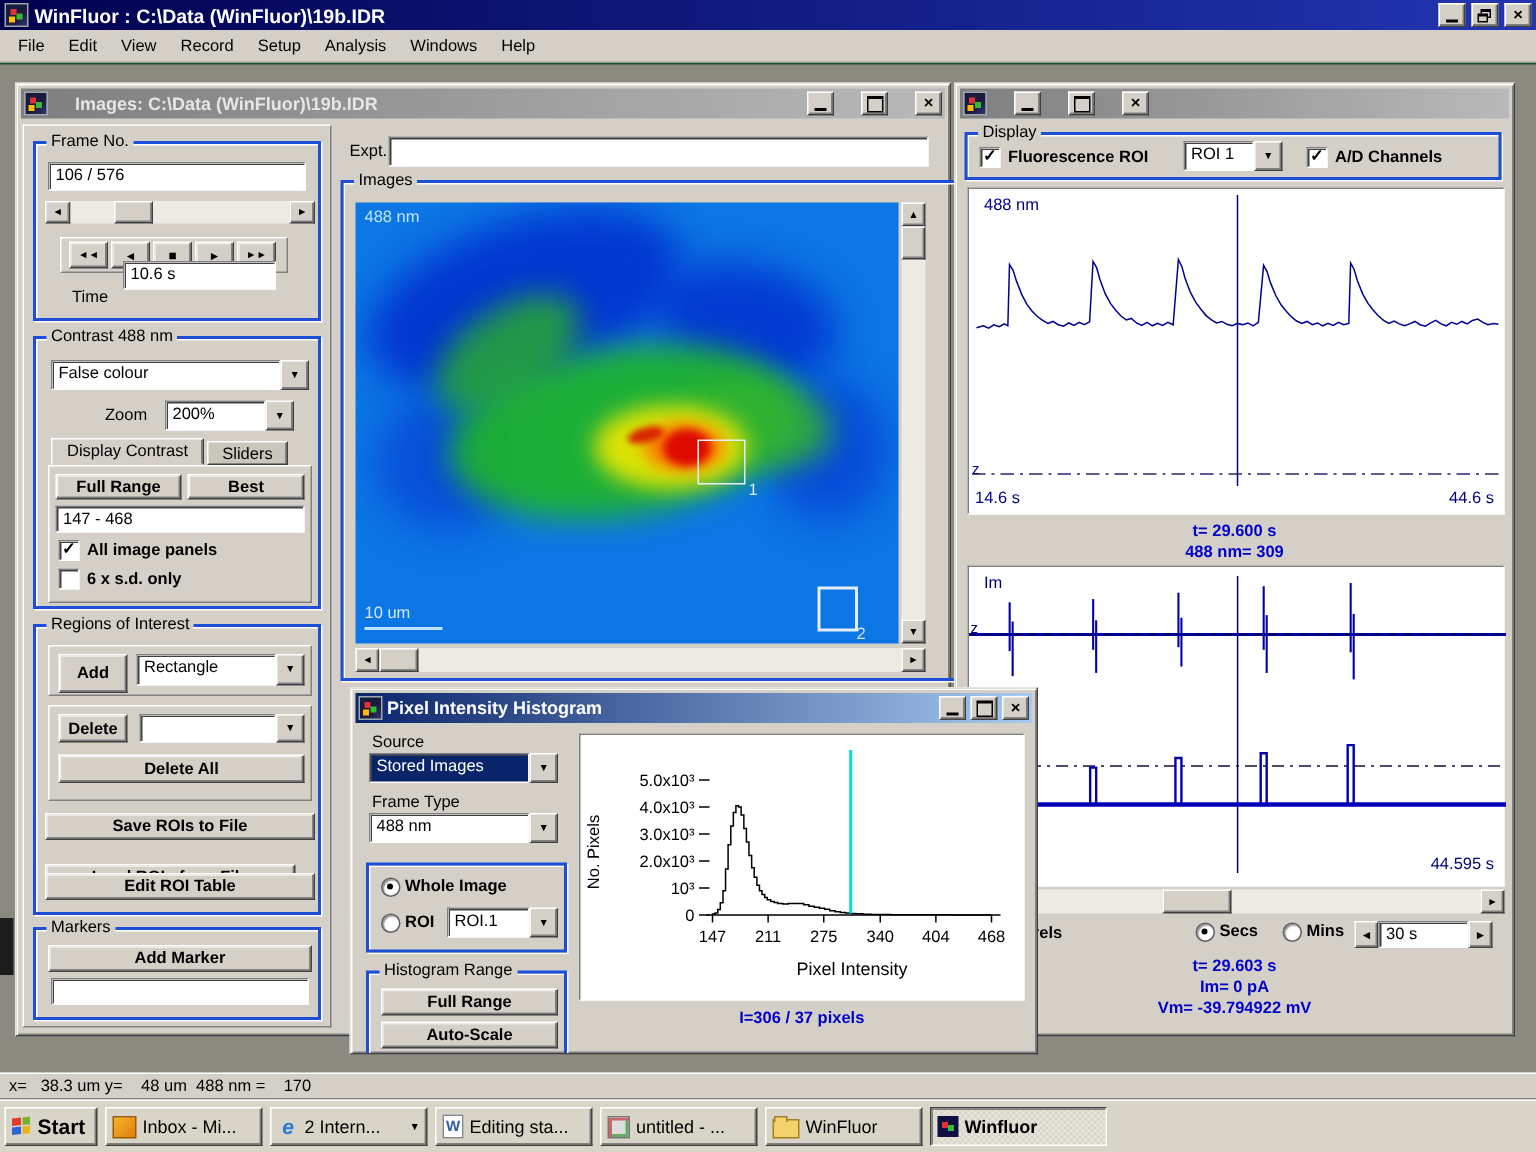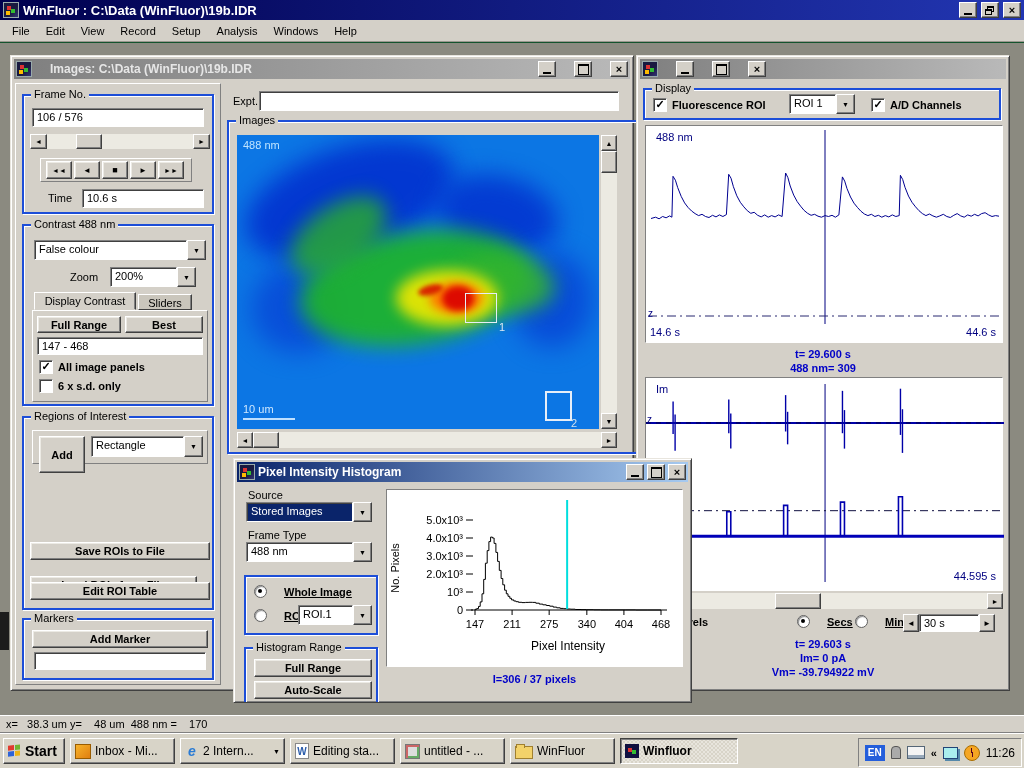--- a/index.html
+++ b/index.html
@@ -35,21 +35,21 @@
   .panel{position:absolute;border:1px solid;border-color:#fff #808080 #808080 #fff;box-sizing:border-box;}
   .dd{position:absolute;display:flex;box-sizing:border-box;}
   .dv{flex:1;background:#fff;border:1px solid;border-color:#808080 #fff #fff #808080;box-shadow:inset 1px 1px 0 #404040;
     padding:2px 4px;overflow:hidden;white-space:nowrap;box-sizing:border-box;}
   .dv.sel{background:#0a246a;color:#fff;}
   .da{width:17px;background:#d4d0c8;border:1px solid;border-color:#fff #404040 #404040 #fff;
     box-shadow:inset -1px -1px 0 #808080;font-size:7px;display:flex;align-items:center;justify-content:center;flex:none;}
   .cb{position:absolute;display:flex;align-items:center;gap:5px;font-weight:bold;white-space:nowrap;}
   .cbx{width:12px;height:12px;background:#fff;border:1px solid;border-color:#808080 #fff #fff #808080;
     box-shadow:inset 1px 1px 0 #404040;font-size:11px;line-height:11px;text-align:center;flex:none;}
-  .rad{position:absolute;display:flex;align-items:flex-end;gap:17px;font-weight:bold;white-space:nowrap;text-decoration:underline;}
+  .rad{position:absolute;display:flex;align-items:flex-start;gap:3px;font-weight:bold;white-space:nowrap;}
   .rc{width:11px;height:11px;border-radius:50%;background:#fff;border:1px solid #606060;box-shadow:inset 1px 1px 1px #909090;flex:none;position:relative;}
   .rc.on:after{content:"";position:absolute;left:3px;top:3px;width:4px;height:4px;border-radius:50%;background:#000;}
   .sb{background:#eceae2;}
   .sbt{position:absolute;background:#d4d0c8;border:1px solid;border-color:#fff #404040 #404040 #fff;
     box-shadow:inset -1px -1px 0 #808080;font-size:7px;display:flex;align-items:center;justify-content:center;box-sizing:border-box;}
   .tab{position:absolute;background:#d4d0c8;border:1px solid;border-color:#fff #404040 #d4d0c8 #fff;
     box-shadow:inset -1px 0 0 #808080;text-align:center;box-sizing:border-box;padding-top:2px;}
   .tab.off{border-bottom:1px solid #404040;background:#cac6bc;height:16px !important;margin-top:2px;}
   .plotbox{position:absolute;background:#fff;border:1px solid;border-color:#808080 #fff #fff #808080;box-sizing:border-box;}
   .cap{position:absolute;color:#0000c8;font-weight:bold;text-align:center;}
@@ -145,21 +145,21 @@
         <div class="sbt" style="left:52px;top:38px;width:26px;height:15px;"></div>
         <div class="sbt" style="left:169px;top:38px;width:17px;height:15px;">►</div>
         <div class="panel" style="left:16px;top:62px;width:152px;height:24px;">
           <div class="btn abs" style="left:5px;top:2px;width:26px;height:18px;font-size:7px;">◄◄</div>
           <div class="btn abs" style="left:33px;top:2px;width:26px;height:18px;font-size:8px;">◄</div>
           <div class="btn abs" style="left:61px;top:2px;width:26px;height:18px;font-size:9px;">■</div>
           <div class="btn abs" style="left:89px;top:2px;width:26px;height:18px;font-size:8px;">►</div>
           <div class="btn abs" style="left:117px;top:2px;width:26px;height:18px;font-size:7px;">►►</div>
         </div>
         <span class="abs" style="left:24px;top:96px;">Time</span>
-        <div class="field abs" style="left:58px;top:93px;width:122px;height:19px;">10.6 s</div>
+        <div class="field abs" style="left:58px;top:78px;width:102px;height:19px;">10.6 s</div>
       </div>
 
       <div class="gbox" style="left:6px;top:140px;width:192px;height:182px;">
         <span class="legend">Contrast  488 nm</span>
         <div class="dd" style="left:10px;top:14px;width:172px;height:20px;">
           <span class="dv">False colour</span>
             <span class="da">▼</span>
         </div>
         <span class="abs" style="left:46px;top:45px;">Zoom</span>
         <div class="dd" style="left:86px;top:41px;width:86px;height:20px;">
@@ -179,25 +179,33 @@
           <div class="cb" style="left:6px;top:68px;">
             <span class="cbx"></span>
             <span>6 x s.d. only</span>
           </div>
         </div>
       </div>
 
       <div class="gbox" style="left:6px;top:332px;width:192px;height:194px;">
         <span class="legend">Regions of Interest</span>
         <div class="panel" style="left:8px;top:12px;width:176px;height:34px;">
-          <div class="btn abs" style="left:6px;top:5px;width:46px;height:37px;">Add</div>
+          <div class="btn abs" style="left:6px;top:5px;width:46px;height:26px;">Add</div>
           <div class="dd" style="left:58px;top:5px;width:112px;height:21px;">
             <span class="dv">Rectangle</span>
               <span class="da">▼</span>
           </div>
+        </div>
+        <div class="panel" style="left:8px;top:52px;width:176px;height:64px;">
+          <div class="btn abs" style="left:6px;top:5px;width:46px;height:19px;">Delete</div>
+          <div class="dd" style="left:60px;top:5px;width:110px;height:19px;">
+            <span class="dv"></span>
+              <span class="da">▼</span>
+          </div>
+          <div class="btn abs" style="left:6px;top:32px;width:164px;height:19px;">Delete All</div>
         </div>
         <div class="btn abs" style="left:6px;top:124px;width:180px;height:18px;">Save ROIs to File</div>
         <div class="btn abs" style="left:6px;top:158px;width:167px;height:18px;">Load ROIs from File</div>
         <div class="btn abs" style="left:6px;top:164px;width:180px;height:18px;">Edit ROI Table</div>
       </div>
 
       <div class="gbox" style="left:6px;top:534px;width:192px;height:62px;">
         <span class="legend">Markers</span>
         <div class="btn abs" style="left:8px;top:10px;width:176px;height:18px;">Add Marker</div>
         <div class="field abs" style="left:10px;top:32px;width:172px;height:18px;"></div>
@@ -439,23 +447,14 @@
         </div><div class="task-btn">
           <span class="tb-ic ic-paint"></span>
           <span class="tb-lb">untitled - ...</span>
         </div><div class="task-btn">
           <span class="tb-ic ic-folder"></span>
           <span class="tb-lb">WinFluor</span>
         </div><div class="task-btn active">
           <span class="tb-ic ic-winfluor"></span>
           <span class="tb-lb">Winfluor</span>
         </div></div>
-    <div id="tray">
-      <span class="ic-en">EN</span>
-      <span class="ic-mic"></span>
-      <span class="ic-kb"></span>
-      <span style="font-weight:bold;">«</span>
-      <span class="ic-net"></span>
-      <span class="ic-clock"></span>
-      <span style="font-size:12px;">11:26</span>
-    </div>
   </div>
 </div>
 
 </body></html>

